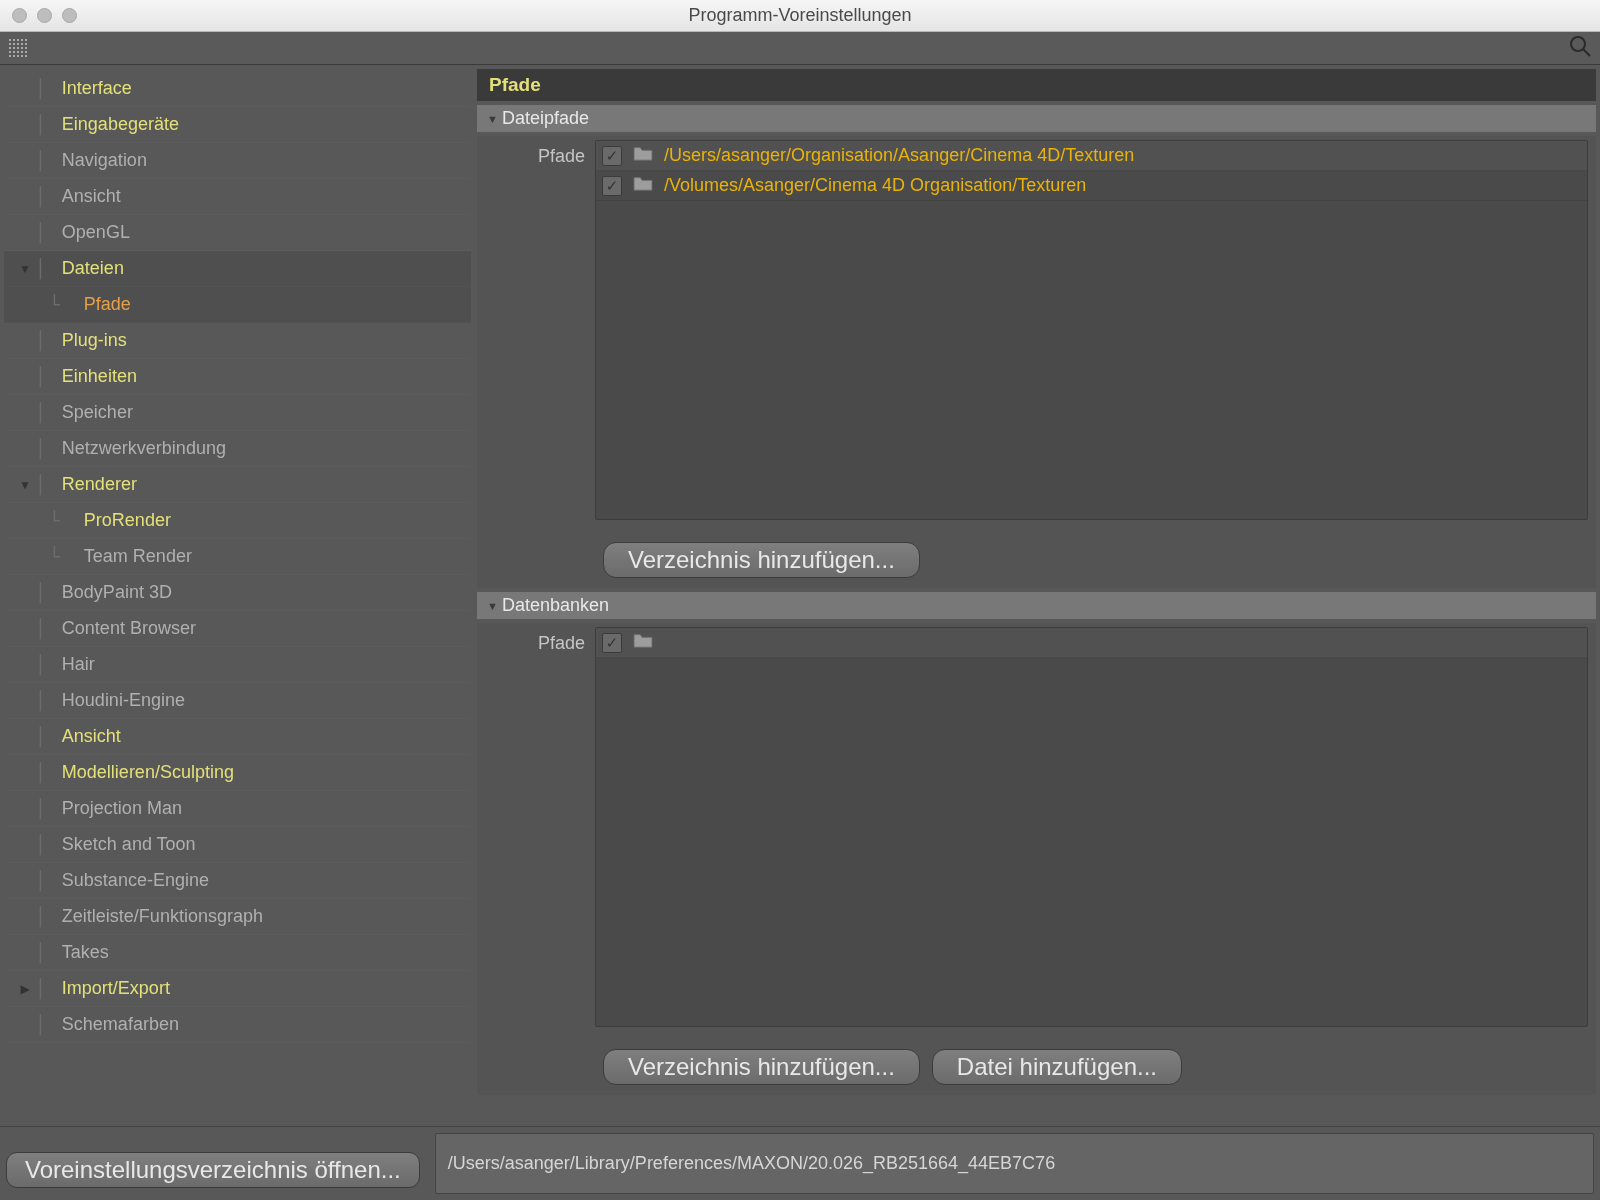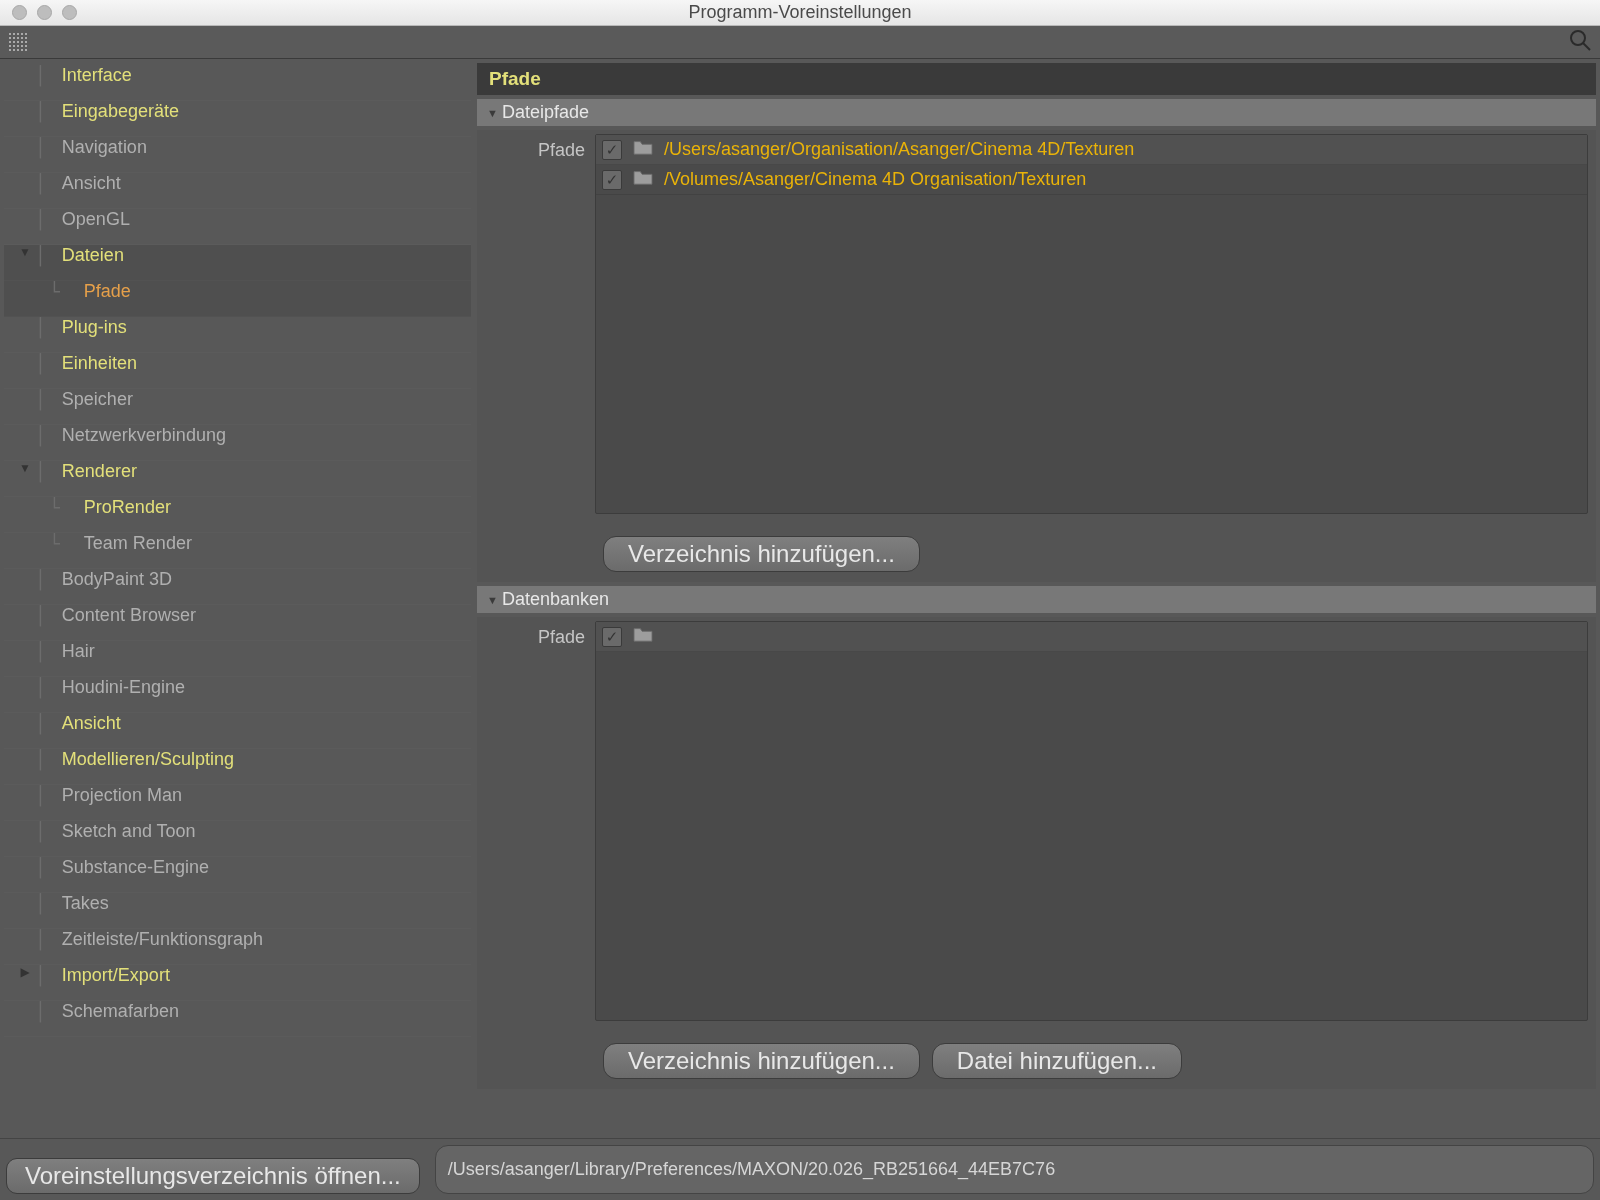--- a/index.html
+++ b/index.html
@@ -10,21 +10,21 @@
     color: #c5c5c5;
     width: 1600px;
     height: 1200px;
     overflow: hidden;
     display: flex;
     flex-direction: column;
   }
   
   .titlebar {
     background: linear-gradient(#f6f6f6,#e5e5e5);
-    height: 26px;
+    height: 32px;
     display: flex;
     align-items: center;
     position: relative;
     border-bottom: 1px solid #b8b8b8;
   }
   .traffic {
     display: flex;
     gap: 10px;
     padding-left: 12px;
   }
@@ -63,21 +63,21 @@
   
   .sidebar {
     width: 467px;
     background: #585858;
     overflow-y: auto;
     padding: 2px 0;
   }
   .tree-row {
     height: 36px;
     display: flex;
-    align-items: flex-start;
+    align-items: center;
     padding-left: 15px;
     cursor: pointer;
     border-bottom: 1px solid rgba(255,255,255,0.02);
   }
   .tree-row .twisty {
     width: 12px;
     display: inline-flex;
     justify-content: center;
     color: #333;
     font-size: 12px;
@@ -190,22 +190,22 @@
     gap:15px;
     padding: 6px;
     background:#585858;
     border-top:1px solid #444;
   }
   .footer .button { border-radius:11px; padding:3px 18px; }
   .footer-path {
     flex:1;
     background:#656565;
     color:#d6d6d6;
-    padding:13px 12px;
-    border-radius:13px;
+    padding:19px 12px;
+    border-radius:2px;
     border:1px solid #444;
     font-size:18px;
     white-space:nowrap;
     overflow:hidden;
   }
 </style>
 </head>
 <body>
 
 <div class="titlebar">
@@ -341,26 +341,26 @@
         <span class="lbl grey">Sketch and Toon</span>
       </div>
       <div class="tree-row indent0">
         <span class="twisty"></span>
         <span class="pipe">│</span>
         <span class="lbl grey">Substance-Engine</span>
       </div>
       <div class="tree-row indent0">
         <span class="twisty"></span>
         <span class="pipe">│</span>
+        <span class="lbl grey">Zeitleiste/Funktionsgraph</span>
+      </div>
+      <div class="tree-row indent0">
+        <span class="twisty"></span>
+        <span class="pipe">│</span>
         <span class="lbl grey">Takes</span>
-      </div>
-      <div class="tree-row indent0">
-        <span class="twisty"></span>
-        <span class="pipe">│</span>
-        <span class="lbl grey">Zeitleiste/Funktionsgraph</span>
       </div>
       <div class="tree-row indent0">
         <span class="twisty">▶</span>
         <span class="pipe">│</span>
         <span class="lbl yellow">Import/Export</span>
       </div>
       <div class="tree-row indent0">
         <span class="twisty"></span>
         <span class="pipe">│</span>
         <span class="lbl grey">Schemafarben</span>

